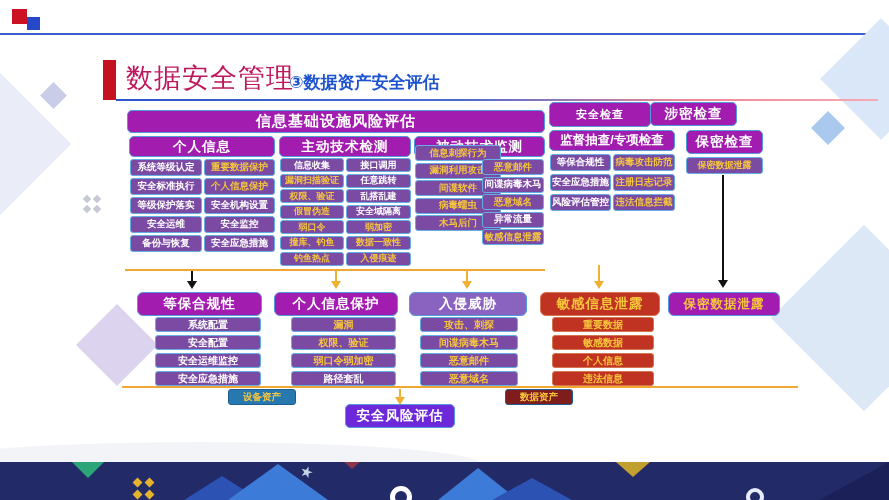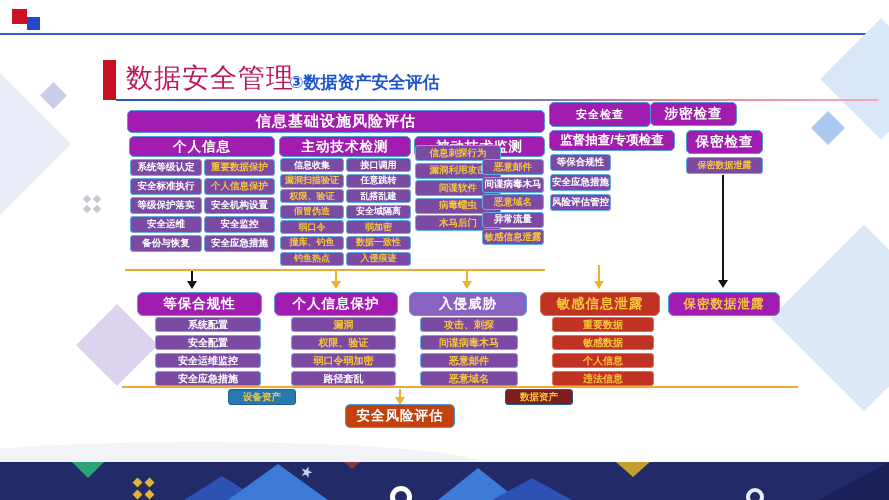--- a/index.html
+++ b/index.html
@@ -130,20 +130,25 @@
         <div class="ib md yellow">敏感信息泄露</div>
       </div>
 
     <div class="abs hdr" style="left:549px;top:102px;width:102px;height:25px;font-size:11px">安全检查</div>
     <div class="abs hdr" style="left:549px;top:130px;width:126px;height:21px;font-size:12.5px;letter-spacing:0">监督抽查/专项检查</div>
     <div class="abs col gapC" style="left:550px;top:154px;width:61px">
         <div class="ib">等保合规性</div>
         <div class="ib">安全应急措施</div>
         <div class="ib">风险评估管控</div>
       </div>
+    <div class="abs col gapC" style="left:613px;top:154px;width:62px">
+        <div class="ib yellow">病毒攻击防范</div>
+        <div class="ib yellow">注册日志记录</div>
+        <div class="ib yellow">违法信息拦截</div>
+      </div>
 
     <div class="abs hdr" style="left:650px;top:102px;width:87px;height:24px">涉密检查</div>
     <div class="abs hdr" style="left:686px;top:130px;width:77px;height:24px">保密检查</div>
     <div class="abs ib yellow" style="left:686px;top:157px;width:77px;height:17px;font-size:9px">保密数据泄露</div>
     <div class="abs stem" style="left:722px;top:175px;height:105px"></div>
     <div class="abs head" style="left:718px;top:280px"></div>
 
     <div class="abs oline" style="left:125px;top:269px;width:420px"></div>
     <div class="abs stem" style="left:191px;top:271px;height:10px"></div>
     <div class="abs head" style="left:187px;top:281px"></div>
@@ -183,16 +188,16 @@
         <div class="ib r3 red-bg yellow">敏感数据</div>
         <div class="ib r3 red-bg yellow">个人信息</div>
         <div class="ib r3 red-bg yellow">违法信息</div>
       </div>
 
     <div class="abs oline" style="left:122px;top:386px;width:676px"></div>
     <div class="abs" style="left:228px;top:389px;width:68px;height:16px;background:#2878b0;border:1.5px solid #1b5f94;border-radius:3px;color:#f6c63c;font-size:9.5px;font-weight:bold;display:flex;align-items:center;justify-content:center">设备资产</div>
     <div class="abs" style="left:505px;top:389px;width:68px;height:16px;background:#7f1d1d;border:1.5px solid #1b5f94;border-radius:3px;color:#f6c63c;font-size:9.5px;font-weight:bold;display:flex;align-items:center;justify-content:center">数据资产</div>
     <div class="abs ystem" style="left:399px;top:389px;height:9px"></div>
     <div class="abs head yhead" style="left:395px;top:397px"></div>
-    <div class="abs hdr" style="left:345px;top:404px;width:110px;height:24px;font-size:13.5px;background:#c2410c">安全风险评估</div>
+    <div class="abs hdr" style="left:345px;top:404px;width:110px;height:24px;font-size:13.5px;background:#6d28d9">安全风险评估</div>
 
   </div>
 </div>
 
 </body></html>

